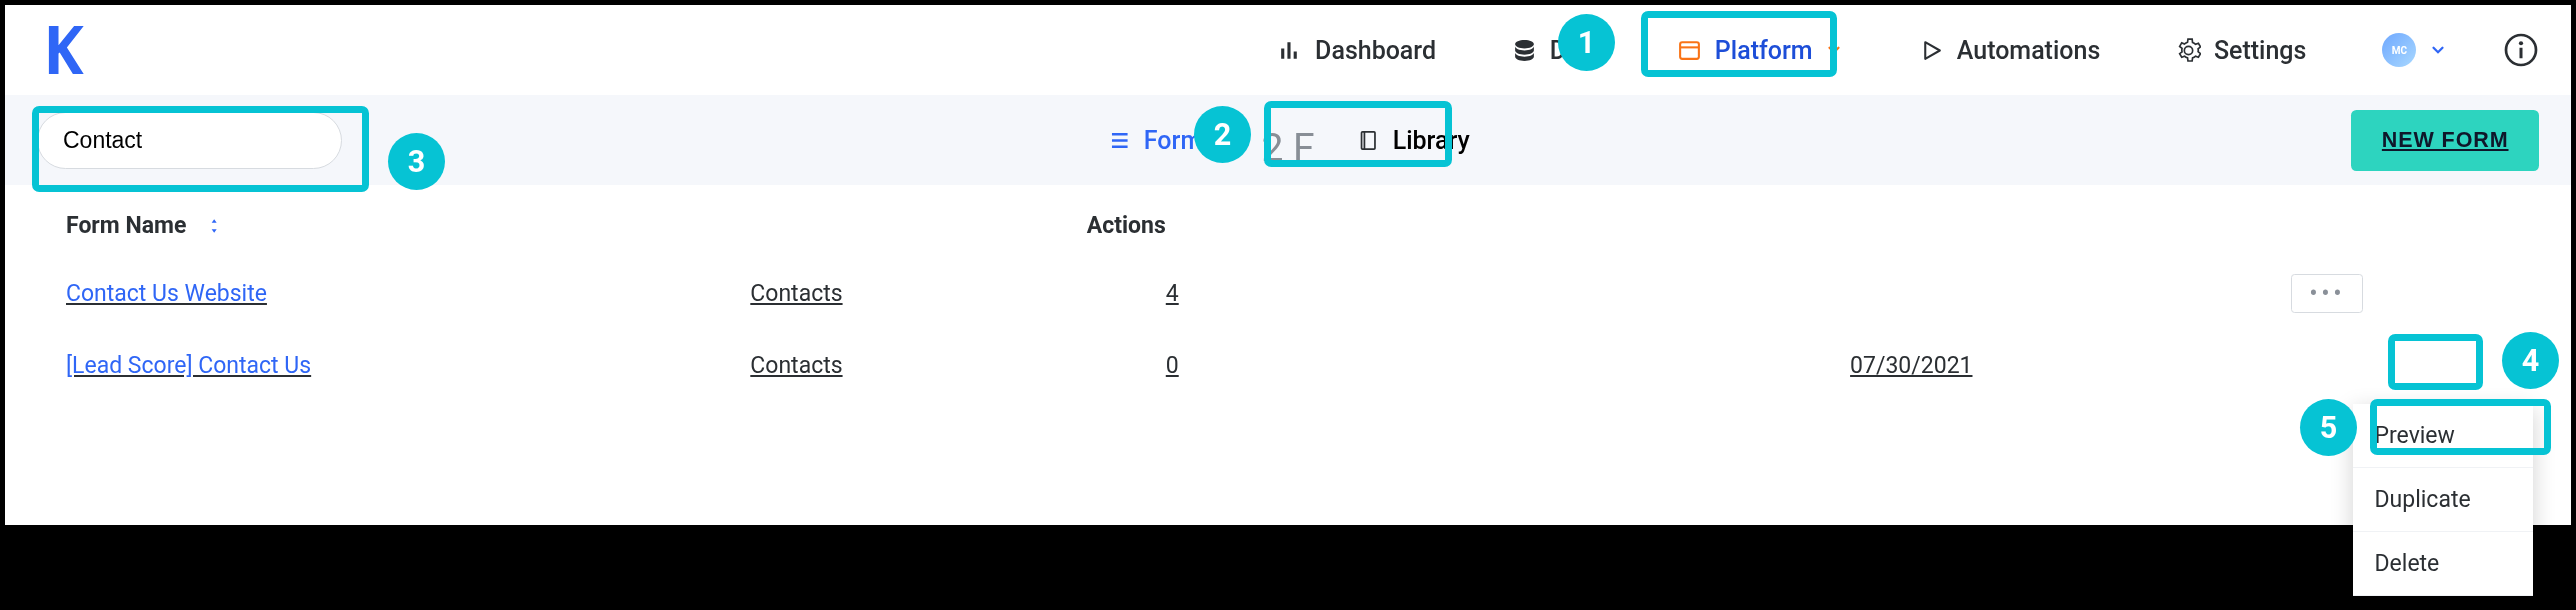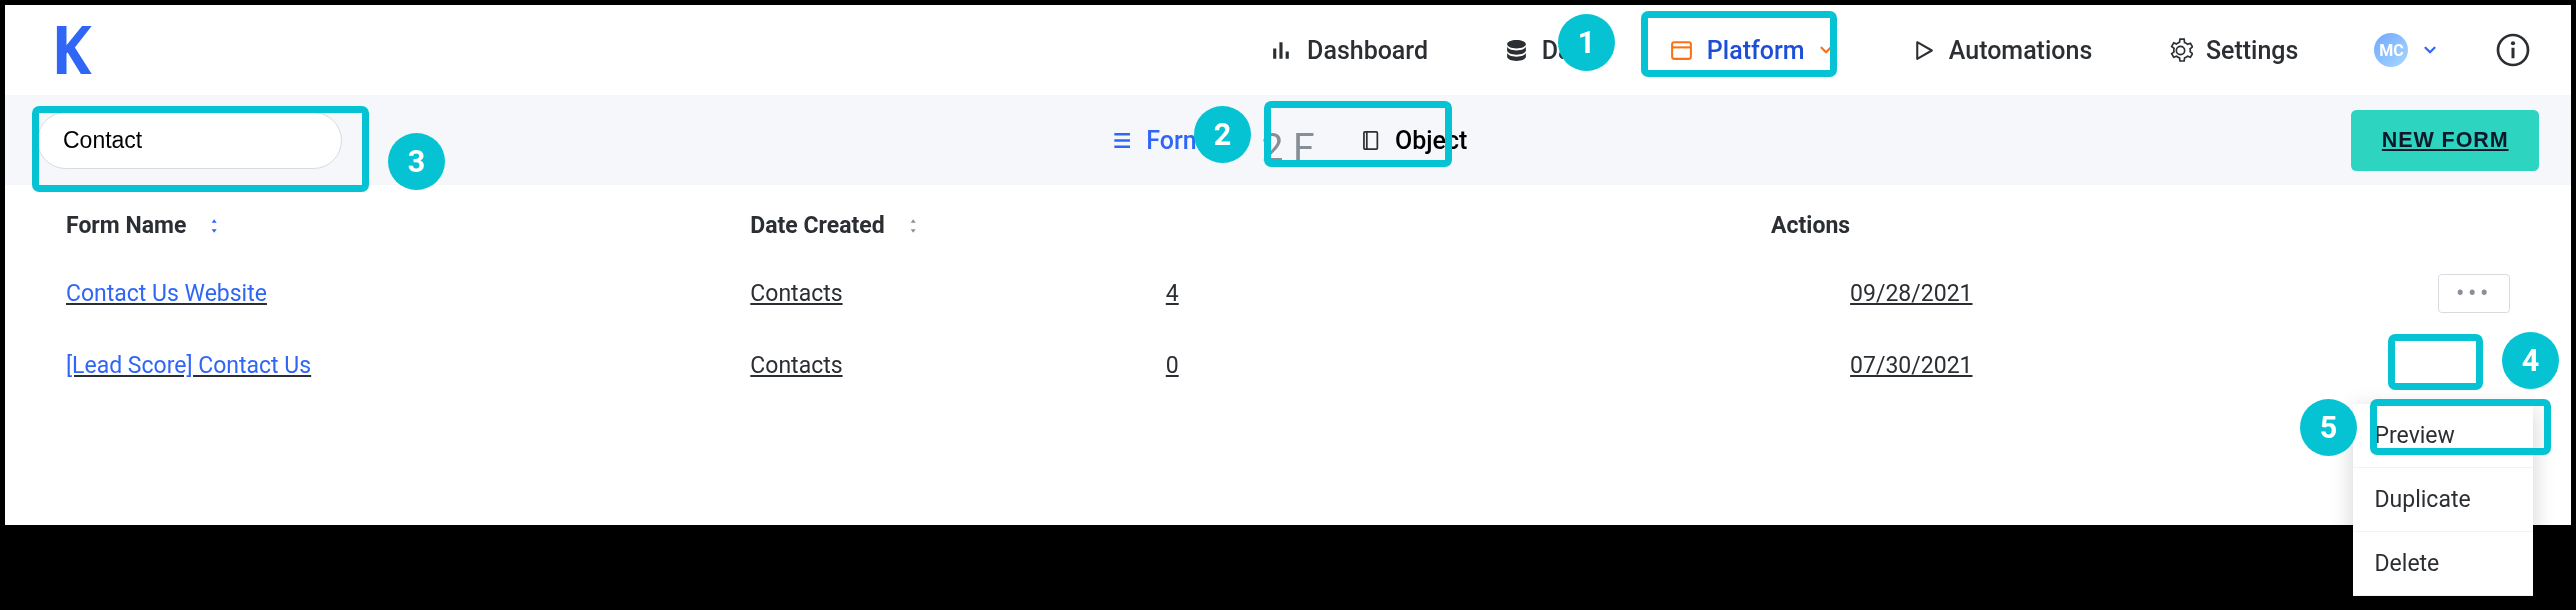--- a/index.html
+++ b/index.html
@@ -19,21 +19,21 @@
     border: 5.4px solid #000;
     display: flex;
     flex-direction: column;
   }
 
   
   .topnav {
     display: flex;
     align-items: center;
     height: 90px;
-    padding: 0 40px;
+    padding: 0 32px;
     gap: 36px;
     background: #fff;
   }
   .logo {
     width: 54px;
     height: 54px;
     display: flex;
     align-items: center;
     justify-content: center;
     color: #2f66f6;
@@ -49,21 +49,21 @@
     padding: 12.6px 20px;
     border-radius: 5.4px;
     cursor: pointer;
     white-space: nowrap;
   }
   .nav-item.active { color: #1d4ed8; }
   .chev-down { width: 18px; height: 18px; }
   .avatar {
     width: 34px; height: 34px; border-radius: 50%;
     background: linear-gradient(135deg, #6FA8FF, #A8D8FF);
-    color: #fff; font-size: 16px; font-weight: 700;
+    color: #fff; font-size: 10px; font-weight: 700;
     display: inline-flex; align-items: center; justify-content: center;
   }
   .info-circ { width: 36px; height: 36px; }
 
   
   .subnav {
     display: flex;
     align-items: center;
     height: 90px;
     padding: 0 32px;
@@ -305,51 +305,44 @@
           <line x1="5" y1="12" x2="20" y2="12" stroke="#2f66f6" stroke-width="2.4"></line>
           <line x1="5" y1="18" x2="20" y2="18" stroke="#2f66f6" stroke-width="2.4"></line>
         </svg>
         <span>Forms</span>
       </div>
       <div class="sub-tab">
         <svg viewBox="0 0 24 24" width="23" height="23">
           <rect x="5" y="3" width="14" height="18" rx="1" fill="none" stroke="#2b2f33" stroke-width="1.8"></rect>
           <line x1="8" y1="3" x2="8" y2="21" stroke="#2b2f33" stroke-width="1.8"></line>
         </svg>
-        <span>Object</span>
+        <span>Library</span>
       </div>
     </div>
 
     <button class="btn-new">NEW FORM</button>
   </div>
 
   <div class="table-wrap">
     <div class="thead">
       <div class="th">
         <span>Form Name</span>
         <svg class="sort-icn active" viewBox="0 0 24 24">
           <path d="M8 8l3-4 3 4H8zm0 8h6l-3 4-3-4z" fill="#2f66f6"></path>
         </svg>
       </div>
-      <div class="th">
-        <span>Date Created</span>
-        <svg class="sort-icn" viewBox="0 0 24 24">
-          <path d="M8 8l3-4 3 4H8zm0 8h6l-3 4-3-4z" fill="currentColor"></path>
-        </svg>
-      </div>
       <div class="th th-actions">
         <span>Actions</span>
       </div>
     </div>
 
     <div class="trow">
       <div class="link-cell">Contact Us Website</div>
       <div>Contacts</div>
       <div>4</div>
-      <div>09/28/2021</div>
       <div class="actions-cell">
         <div class="actions-btn">•••</div>
       </div>
     </div>
 
     <div class="trow">
       <div class="link-cell">[Lead Score] Contact Us</div>
       <div>Contacts</div>
       <div>0</div>
       <div>07/30/2021</div>

